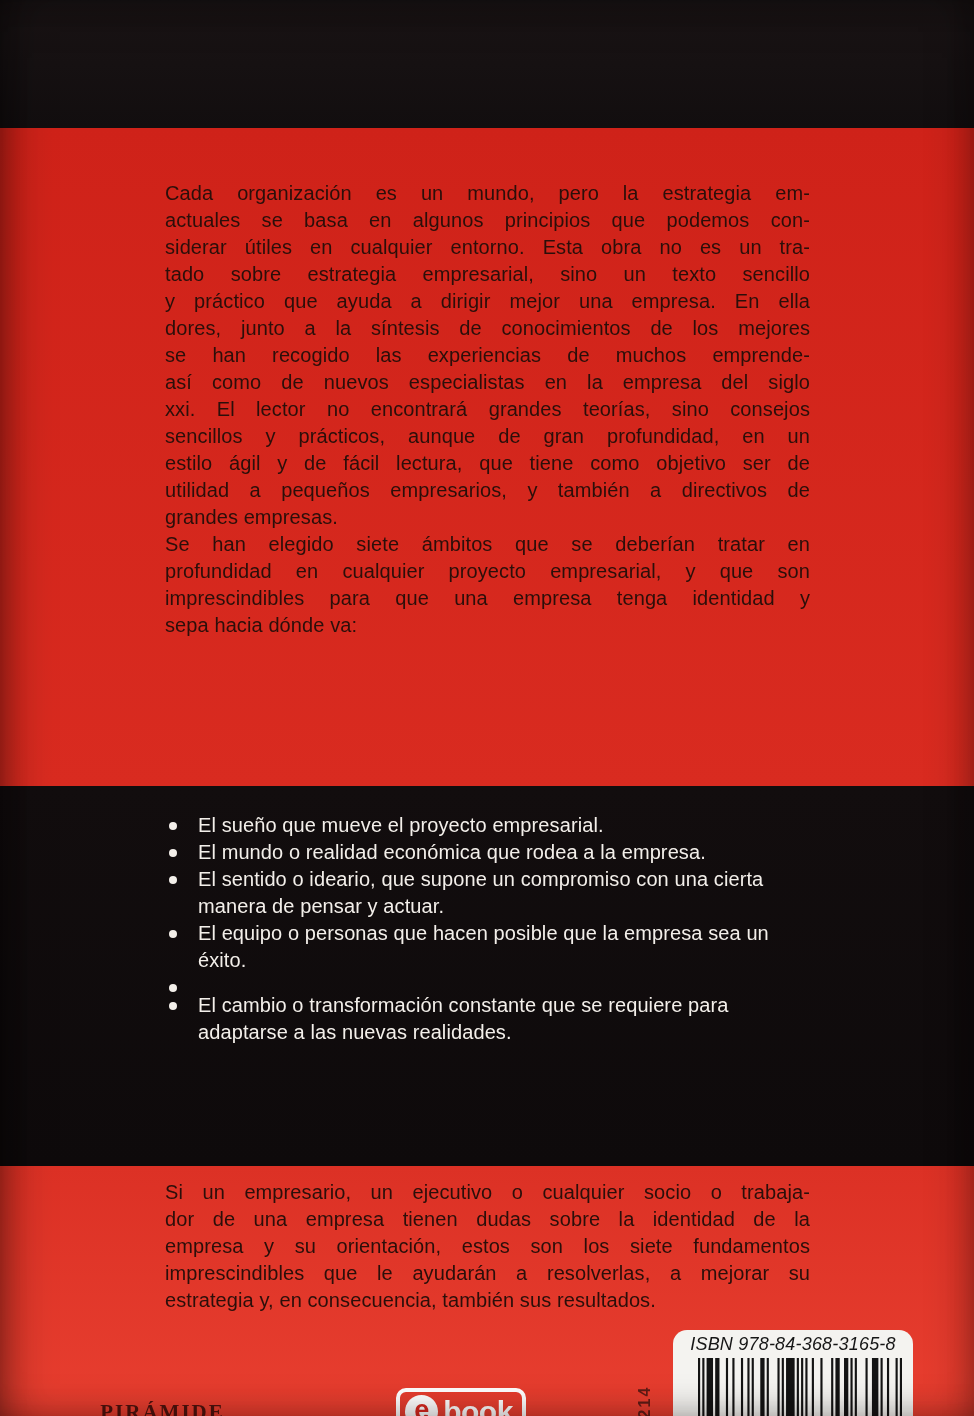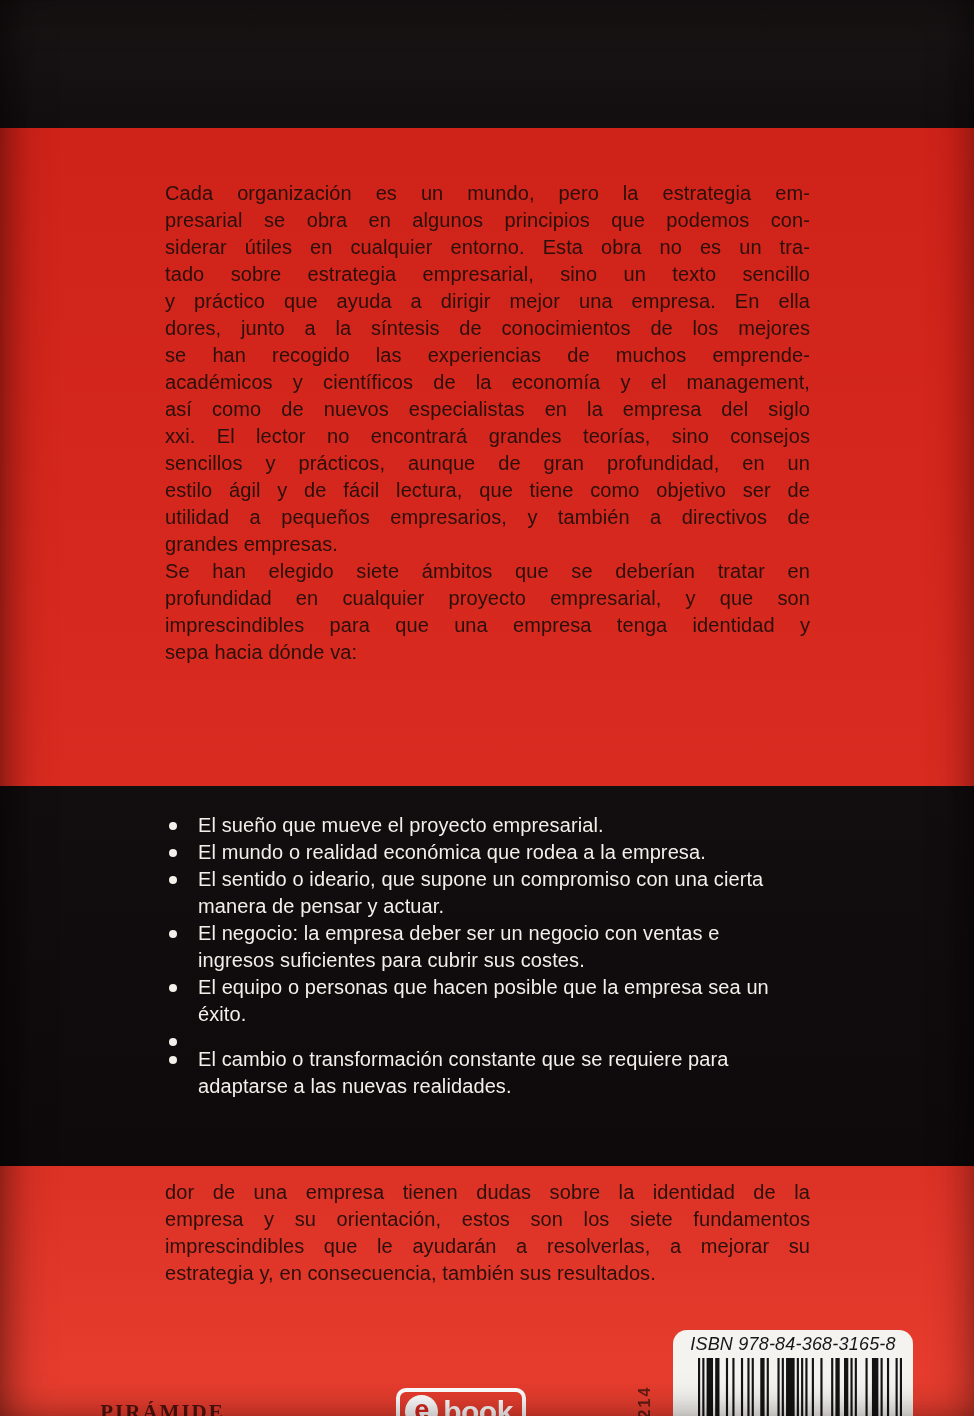--- a/index.html
+++ b/index.html
@@ -66,27 +66,26 @@
 </head>
 <body>
 
 <div class="cover">
 
   <div class="band-top"></div>
 
   <section class="sec-red-1">
     <div>
       <div class="line">Cada organización es un mundo, pero la estrategia em-</div>
-      <div class="line">presarial se obra en algunos principios que podemos con-</div>
+      <div class="line">actuales se basa en algunos principios que podemos con-</div>
       <div class="line">siderar útiles en cualquier entorno. Esta obra no es un tra-</div>
       <div class="line">tado sobre estrategia empresarial, sino un texto sencillo</div>
       <div class="line">y práctico que ayuda a dirigir mejor una empresa. En ella</div>
       <div class="line">dores, junto a la síntesis de conocimientos de los mejores</div>
       <div class="line">se han recogido las experiencias de muchos emprende-</div>
-      <div class="line">académicos y científicos de la economía y el management,</div>
       <div class="line">así como de nuevos especialistas en la empresa del siglo</div>
       <div class="line">xxi. El lector no encontrará grandes teorías, sino consejos</div>
       <div class="line">sencillos y prácticos, aunque de gran profundidad, en un</div>
       <div class="line">estilo ágil y de fácil lectura, que tiene como objetivo ser de</div>
       <div class="line">utilidad a pequeños empresarios, y también a directivos de</div>
       <div class="line line--end">grandes empresas.</div>
     </div>
     <div>
       <div class="line">Se han elegido siete ámbitos que se deberían tratar en</div>
       <div class="line">profundidad en cualquier proyecto empresarial, y que son</div>
@@ -104,38 +103,35 @@
       <li>
         <span class="dot"></span>
         <span class="bullet-text">El mundo o realidad económica que rodea a la empresa.</span>
       </li>
       <li>
         <span class="dot"></span>
         <span class="bullet-text">El sentido o ideario, que supone un compromiso con una cierta manera de pensar y actuar.</span>
       </li>
       <li>
         <span class="dot"></span>
-        <span class="bullet-text">El negocio: la empresa deber ser un negocio con ventas e ingresos suficientes para cubrir sus costes.</span>
-      </li>
-      <li>
-        <span class="dot"></span>
         <span class="bullet-text">El equipo o personas que hacen posible que la empresa sea un éxito.</span>
       </li>
       <li>
         <span class="dot"></span>
       </li>
       <li>
         <span class="dot"></span>
         <span class="bullet-text">El cambio o transformación constante que se requiere para adaptarse a las nuevas realidades.</span>
       </li>
     </ul>
   </section>
 
   <section class="sec-red-2">
     <div>
+      <div class="line">Si un empresario, un ejecutivo o cualquier socio o trabaja-</div>
       <div class="line">dor de una empresa tienen dudas sobre la identidad de la</div>
       <div class="line">empresa y su orientación, estos son los siete fundamentos</div>
       <div class="line">imprescindibles que le ayudarán a resolverlas, a mejorar su</div>
       <div class="line line--end">estrategia y, en consecuencia, también sus resultados.</div>
     </div>
 
     <div class="publisher">
       <div class="pub-name">PIRÁMIDE</div>
       <div class="pub-site">www.edicionespiramide.es</div>
     </div>

